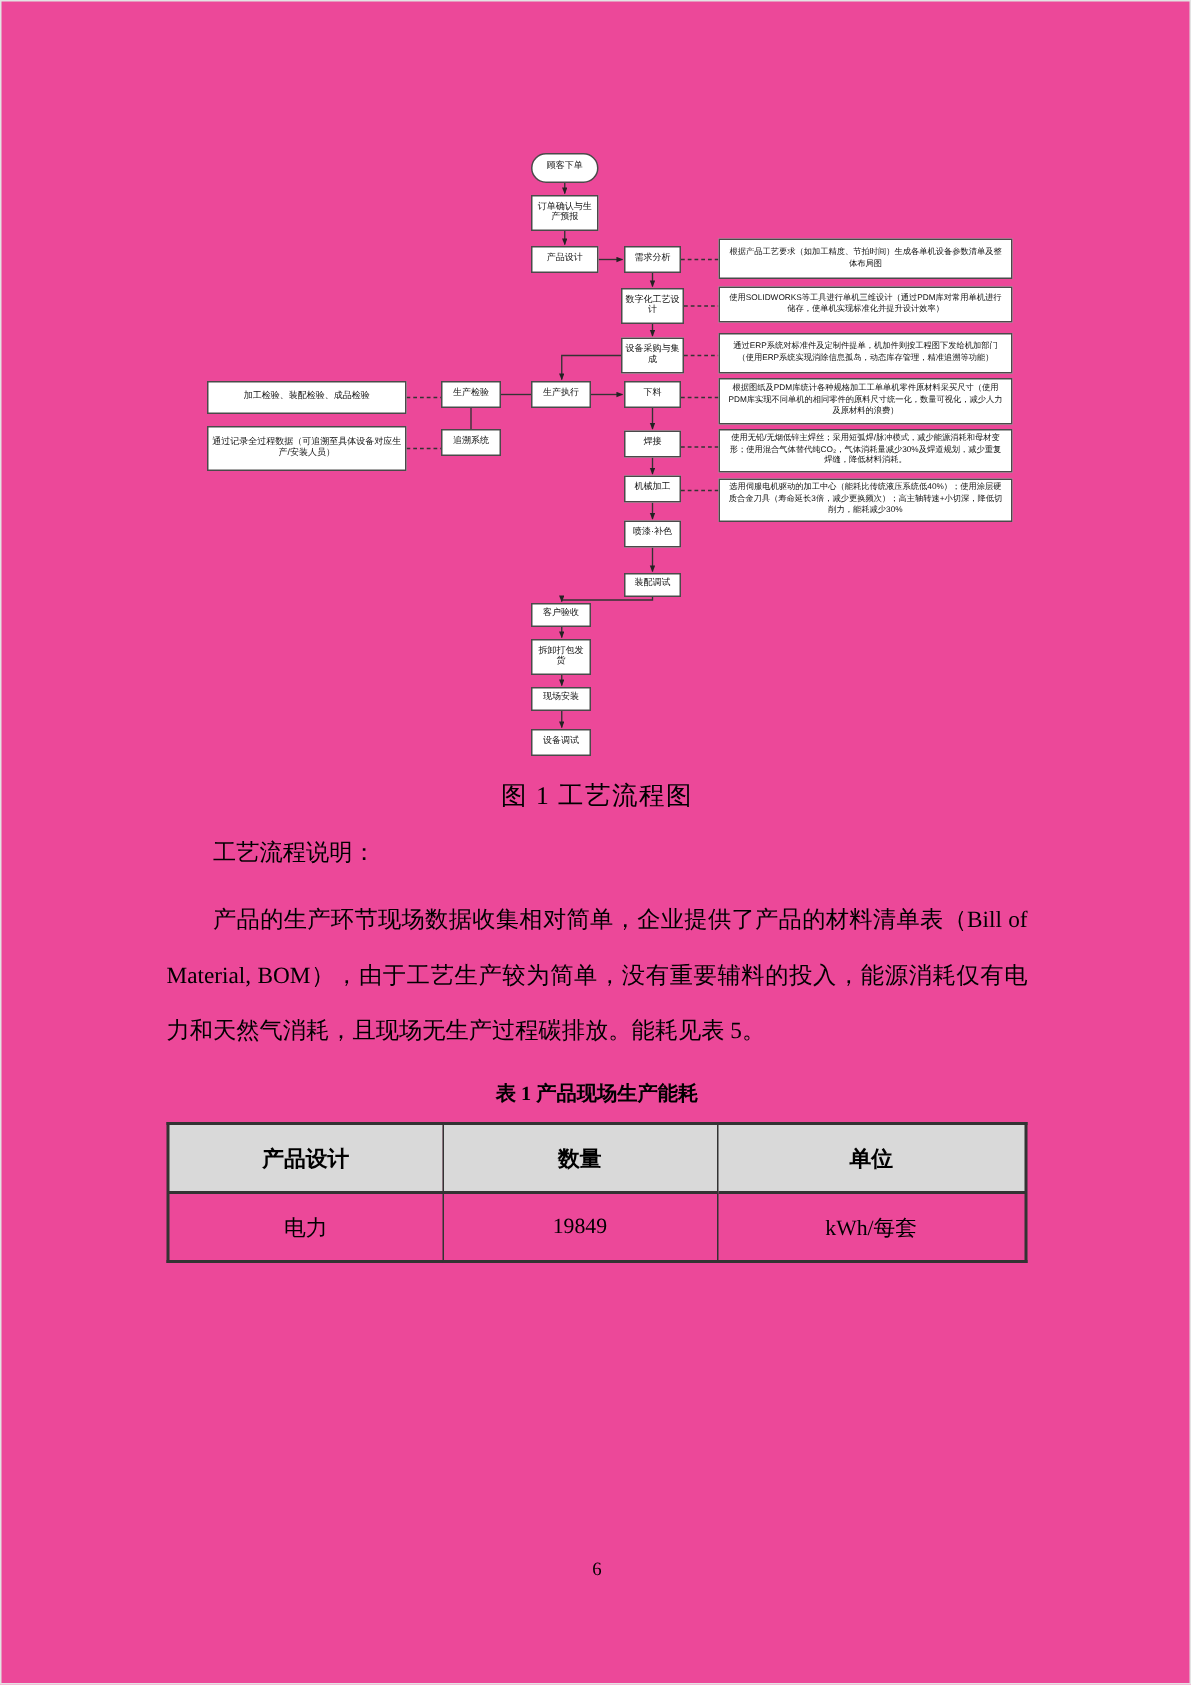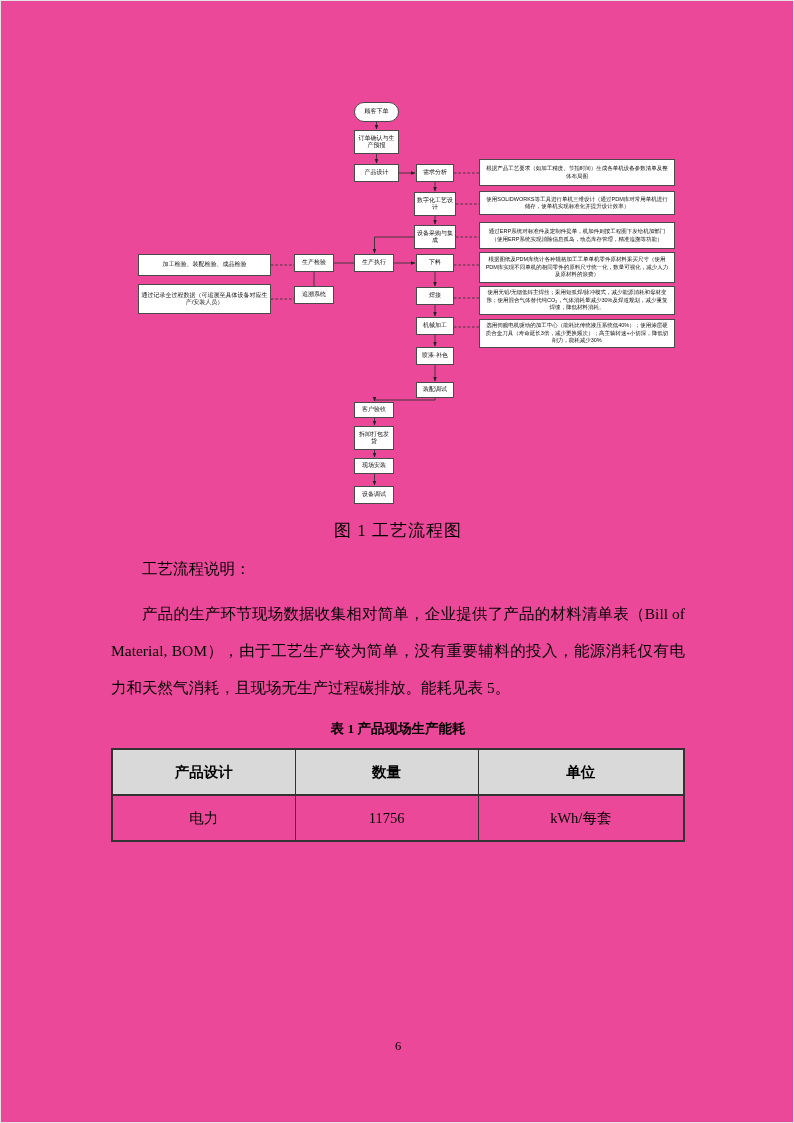--- a/index.html
+++ b/index.html
@@ -167,21 +167,21 @@
       <thead>
         <tr>
           <th>产品设计</th>
           <th>数量</th>
           <th>单位</th>
         </tr>
       </thead>
       <tbody>
         <tr>
           <td>电力</td>
-          <td>11756</td>
+          <td>19849</td>
           <td>kWh/每套</td>
         </tr>
       </tbody>
     </table>
   </div>
 
   <div class="page-num">6</div>
 </div>
 
 </body></html>

